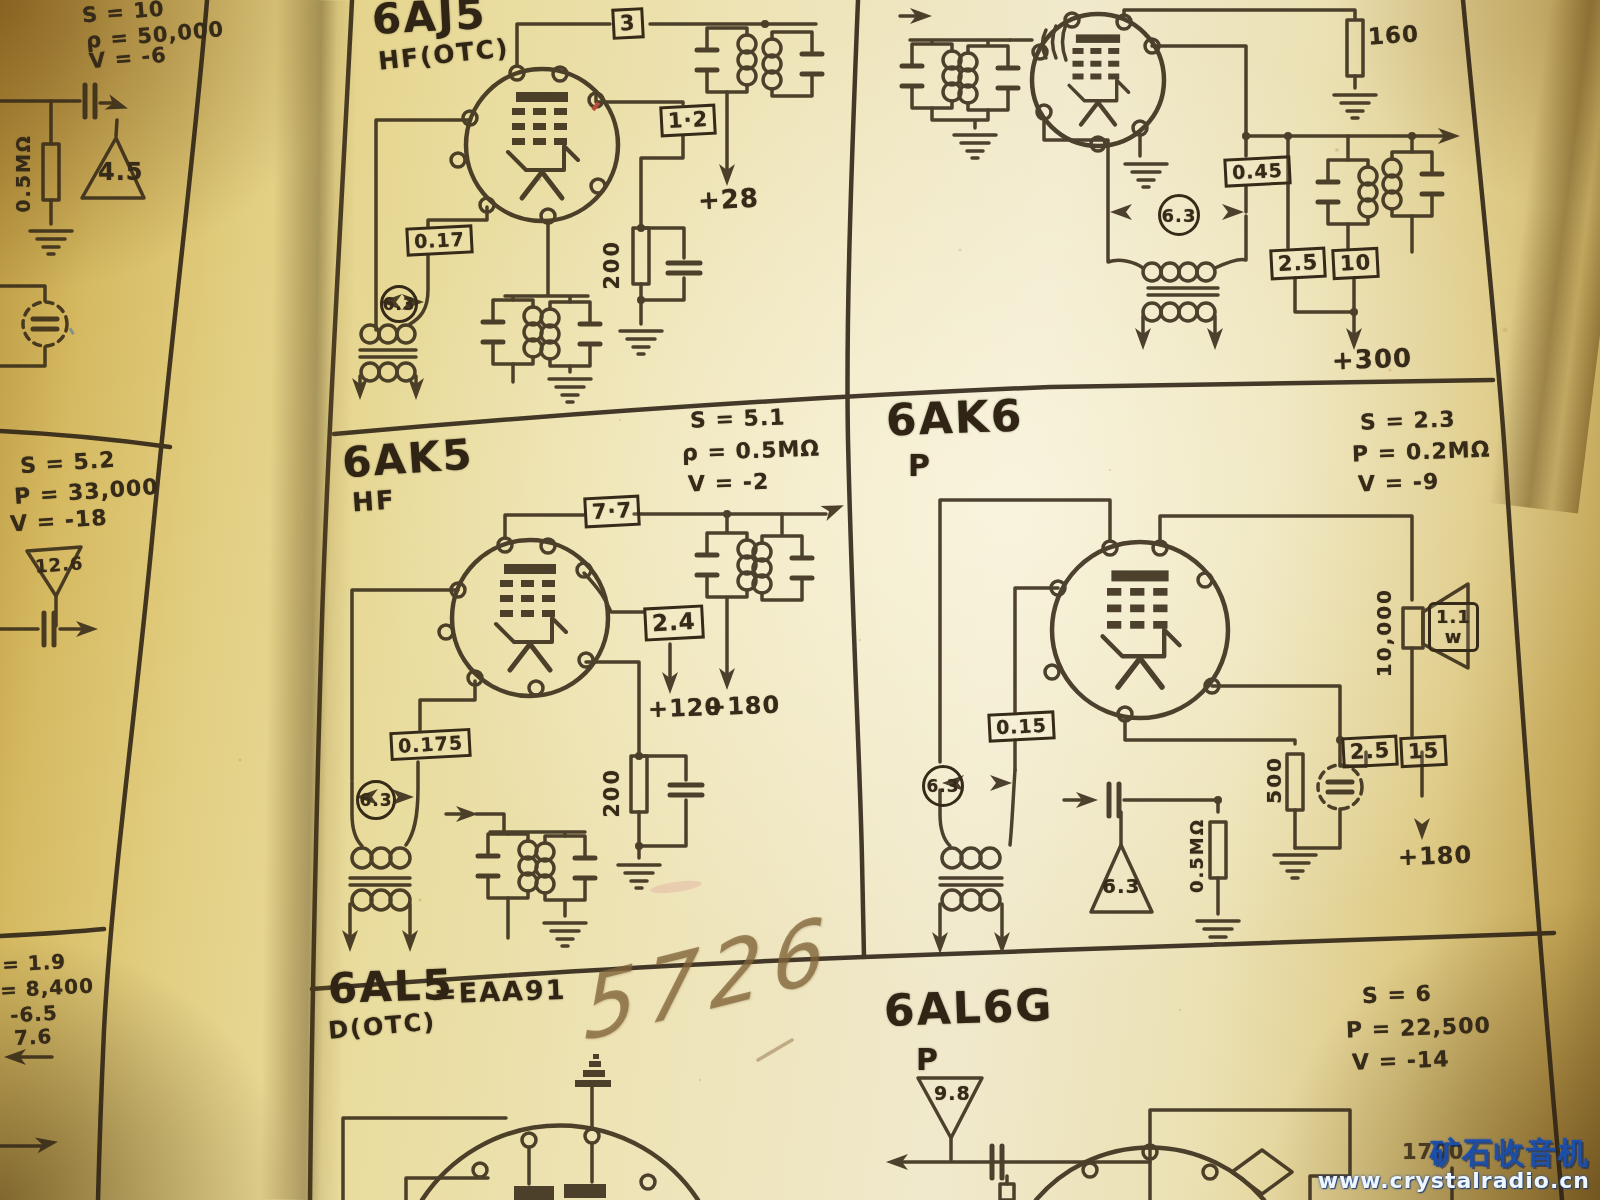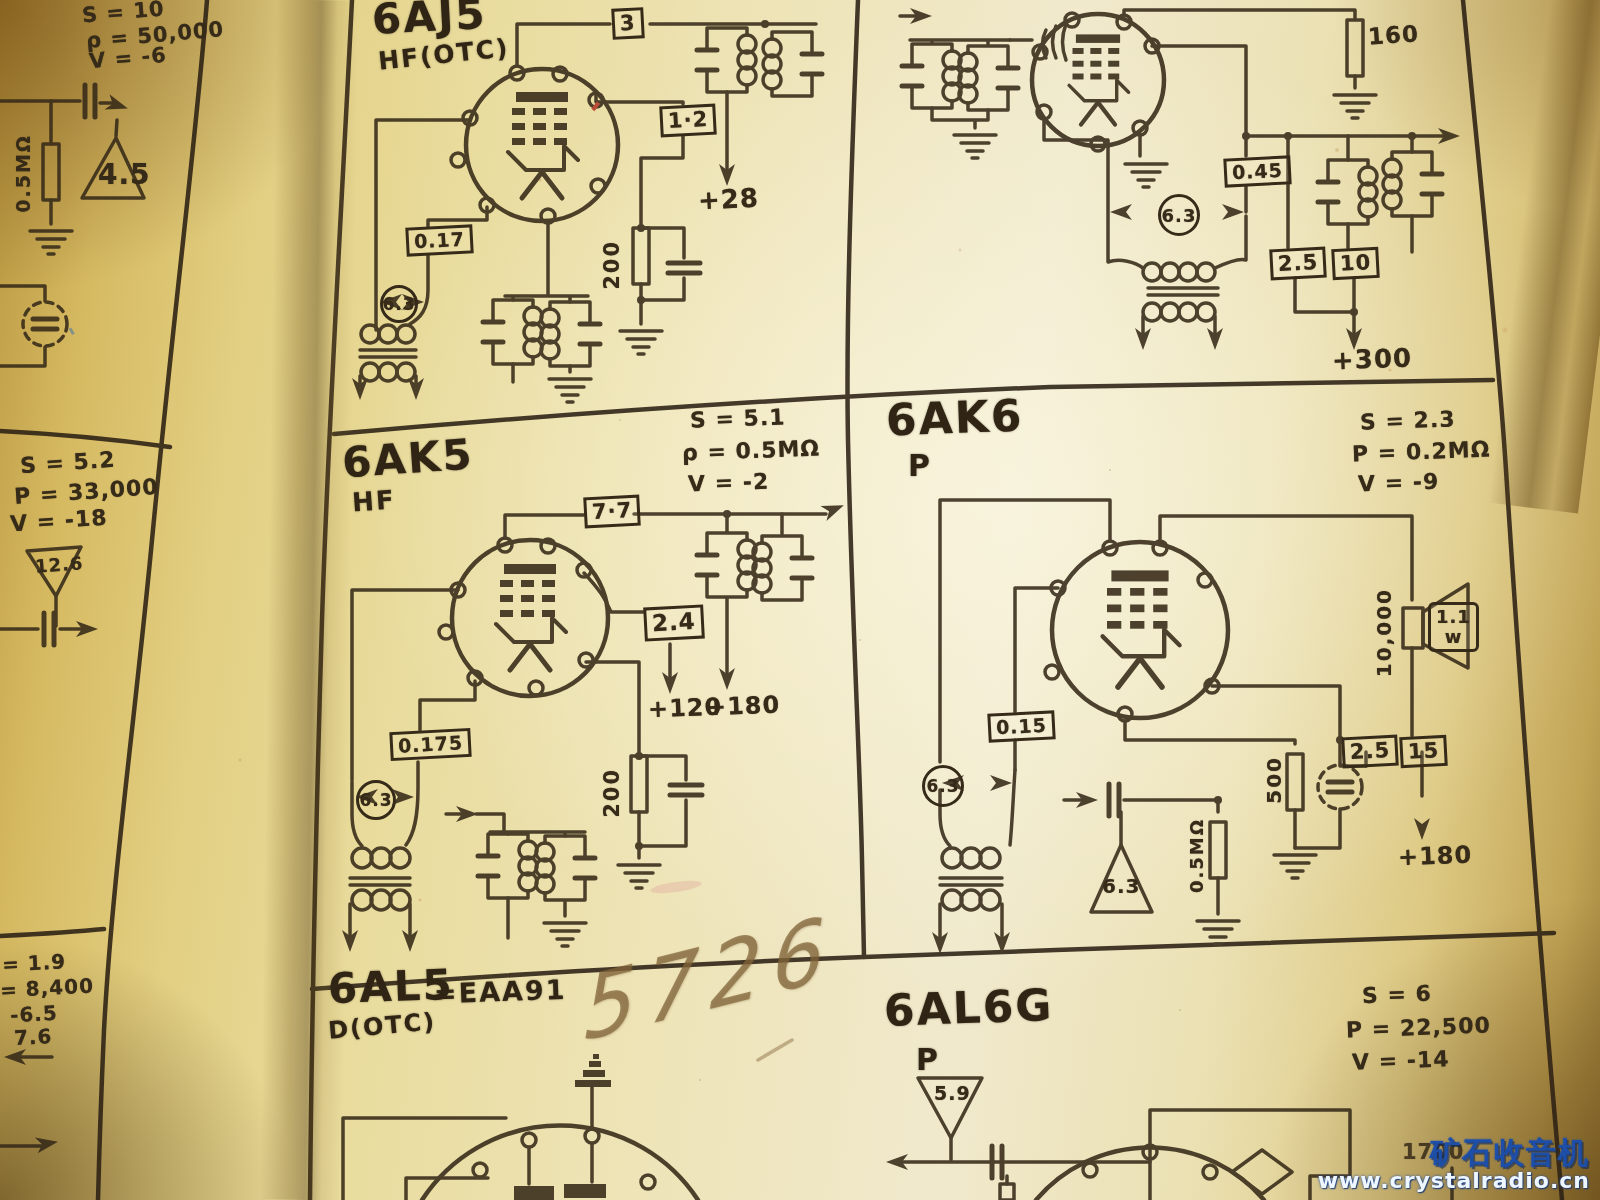--- a/index.html
+++ b/index.html
@@ -421,21 +421,21 @@
         <rect x="70" y="328" width="3" height="7" fill="rgba(58,111,176,.6)" transform="rotate(-30 71 331)"></rect>
         <ellipse cx="676" cy="887" rx="26" ry="5" fill="rgba(215,130,140,.28)" transform="rotate(-8 676 887)"></ellipse>
       </g>
     </g>
   </svg>
 
   <div class="lbl" style="left:82px;top:0px;font-size:21px;transform:rotate(-5deg);">S = 10</div>
   <div class="lbl" style="left:86px;top:23px;font-size:21px;transform:rotate(-5deg);">ρ = 50,000</div>
   <div class="lbl" style="left:89px;top:46px;font-size:21px;transform:rotate(-5deg);">V = -6</div>
   <div class="lbl vert" style="left:12px;top:134px;font-size:19px;">0.5MΩ</div>
-  <div class="lbl" style="left:98px;top:158px;font-size:28px;">4.5</div>
+  <div class="lbl" style="left:98px;top:158px;font-size:24px;">4.5</div>
   <div class="lbl" style="left:20px;top:450px;font-size:22px;transform:rotate(-4deg);">S = 5.2</div>
   <div class="lbl" style="left:14px;top:479px;font-size:22px;transform:rotate(-4deg);">P = 33,000</div>
   <div class="lbl" style="left:10px;top:508px;font-size:22px;transform:rotate(-4deg);">V = -18</div>
   <div class="lbl" style="left:35px;top:554px;font-size:18px;transform:rotate(-4deg);">12.6</div>
   <div class="lbl" style="left:2px;top:951px;font-size:20px;transform:rotate(-3deg);">= 1.9</div>
   <div class="lbl" style="left:0px;top:976px;font-size:20px;transform:rotate(-3deg);">= 8,400</div>
   <div class="lbl" style="left:10px;top:1002px;font-size:20px;transform:rotate(-3deg);">-6.5</div>
   <div class="lbl" style="left:14px;top:1025px;font-size:20px;transform:rotate(-3deg);">7.6</div>
 
   <div class="lbl title" style="left:372px;top:-8px;font-size:42px;transform:rotate(-3deg);">6AJ5</div>
@@ -489,21 +489,21 @@
   <div class="lbl title" style="left:328px;top:962px;font-size:42px;transform:rotate(-2deg);">6AL5</div>
   <div class="lbl title" style="left:434px;top:976px;font-size:27px;transform:rotate(-2deg);">=EAA91</div>
   <div class="lbl title" style="left:328px;top:1012px;font-size:24px;transform:rotate(-5deg);">D(OTC)</div>
   <div class="hand" style="left:580px;top:928px;">5726</div>
 
   <div class="lbl title" style="left:884px;top:982px;font-size:44px;transform:rotate(-2deg);">6AL6G</div>
   <div class="lbl title" style="left:916px;top:1042px;font-size:30px;">P</div>
   <div class="lbl param" style="left:1362px;top:982px;transform:rotate(-2deg);">S = 6</div>
   <div class="lbl param" style="left:1346px;top:1015px;transform:rotate(-2deg);">P = 22,500</div>
   <div class="lbl param" style="left:1352px;top:1048px;transform:rotate(-2deg);">V = -14</div>
-  <div class="lbl" style="left:934px;top:1082px;font-size:19px;">5.9</div>
+  <div class="lbl" style="left:934px;top:1082px;font-size:19px;">9.8</div>
   <div class="lbl" style="left:1402px;top:1140px;font-size:21px;opacity:.85;">1700</div>
 
   <div class="fold"></div>
   <div class="edgeR"></div>
   <div class="freckles"></div>
 
   <div class="wm">
     <div class="cn">矿石收音机</div>
     <div class="url">www.crystalradio.cn</div>
   </div>

